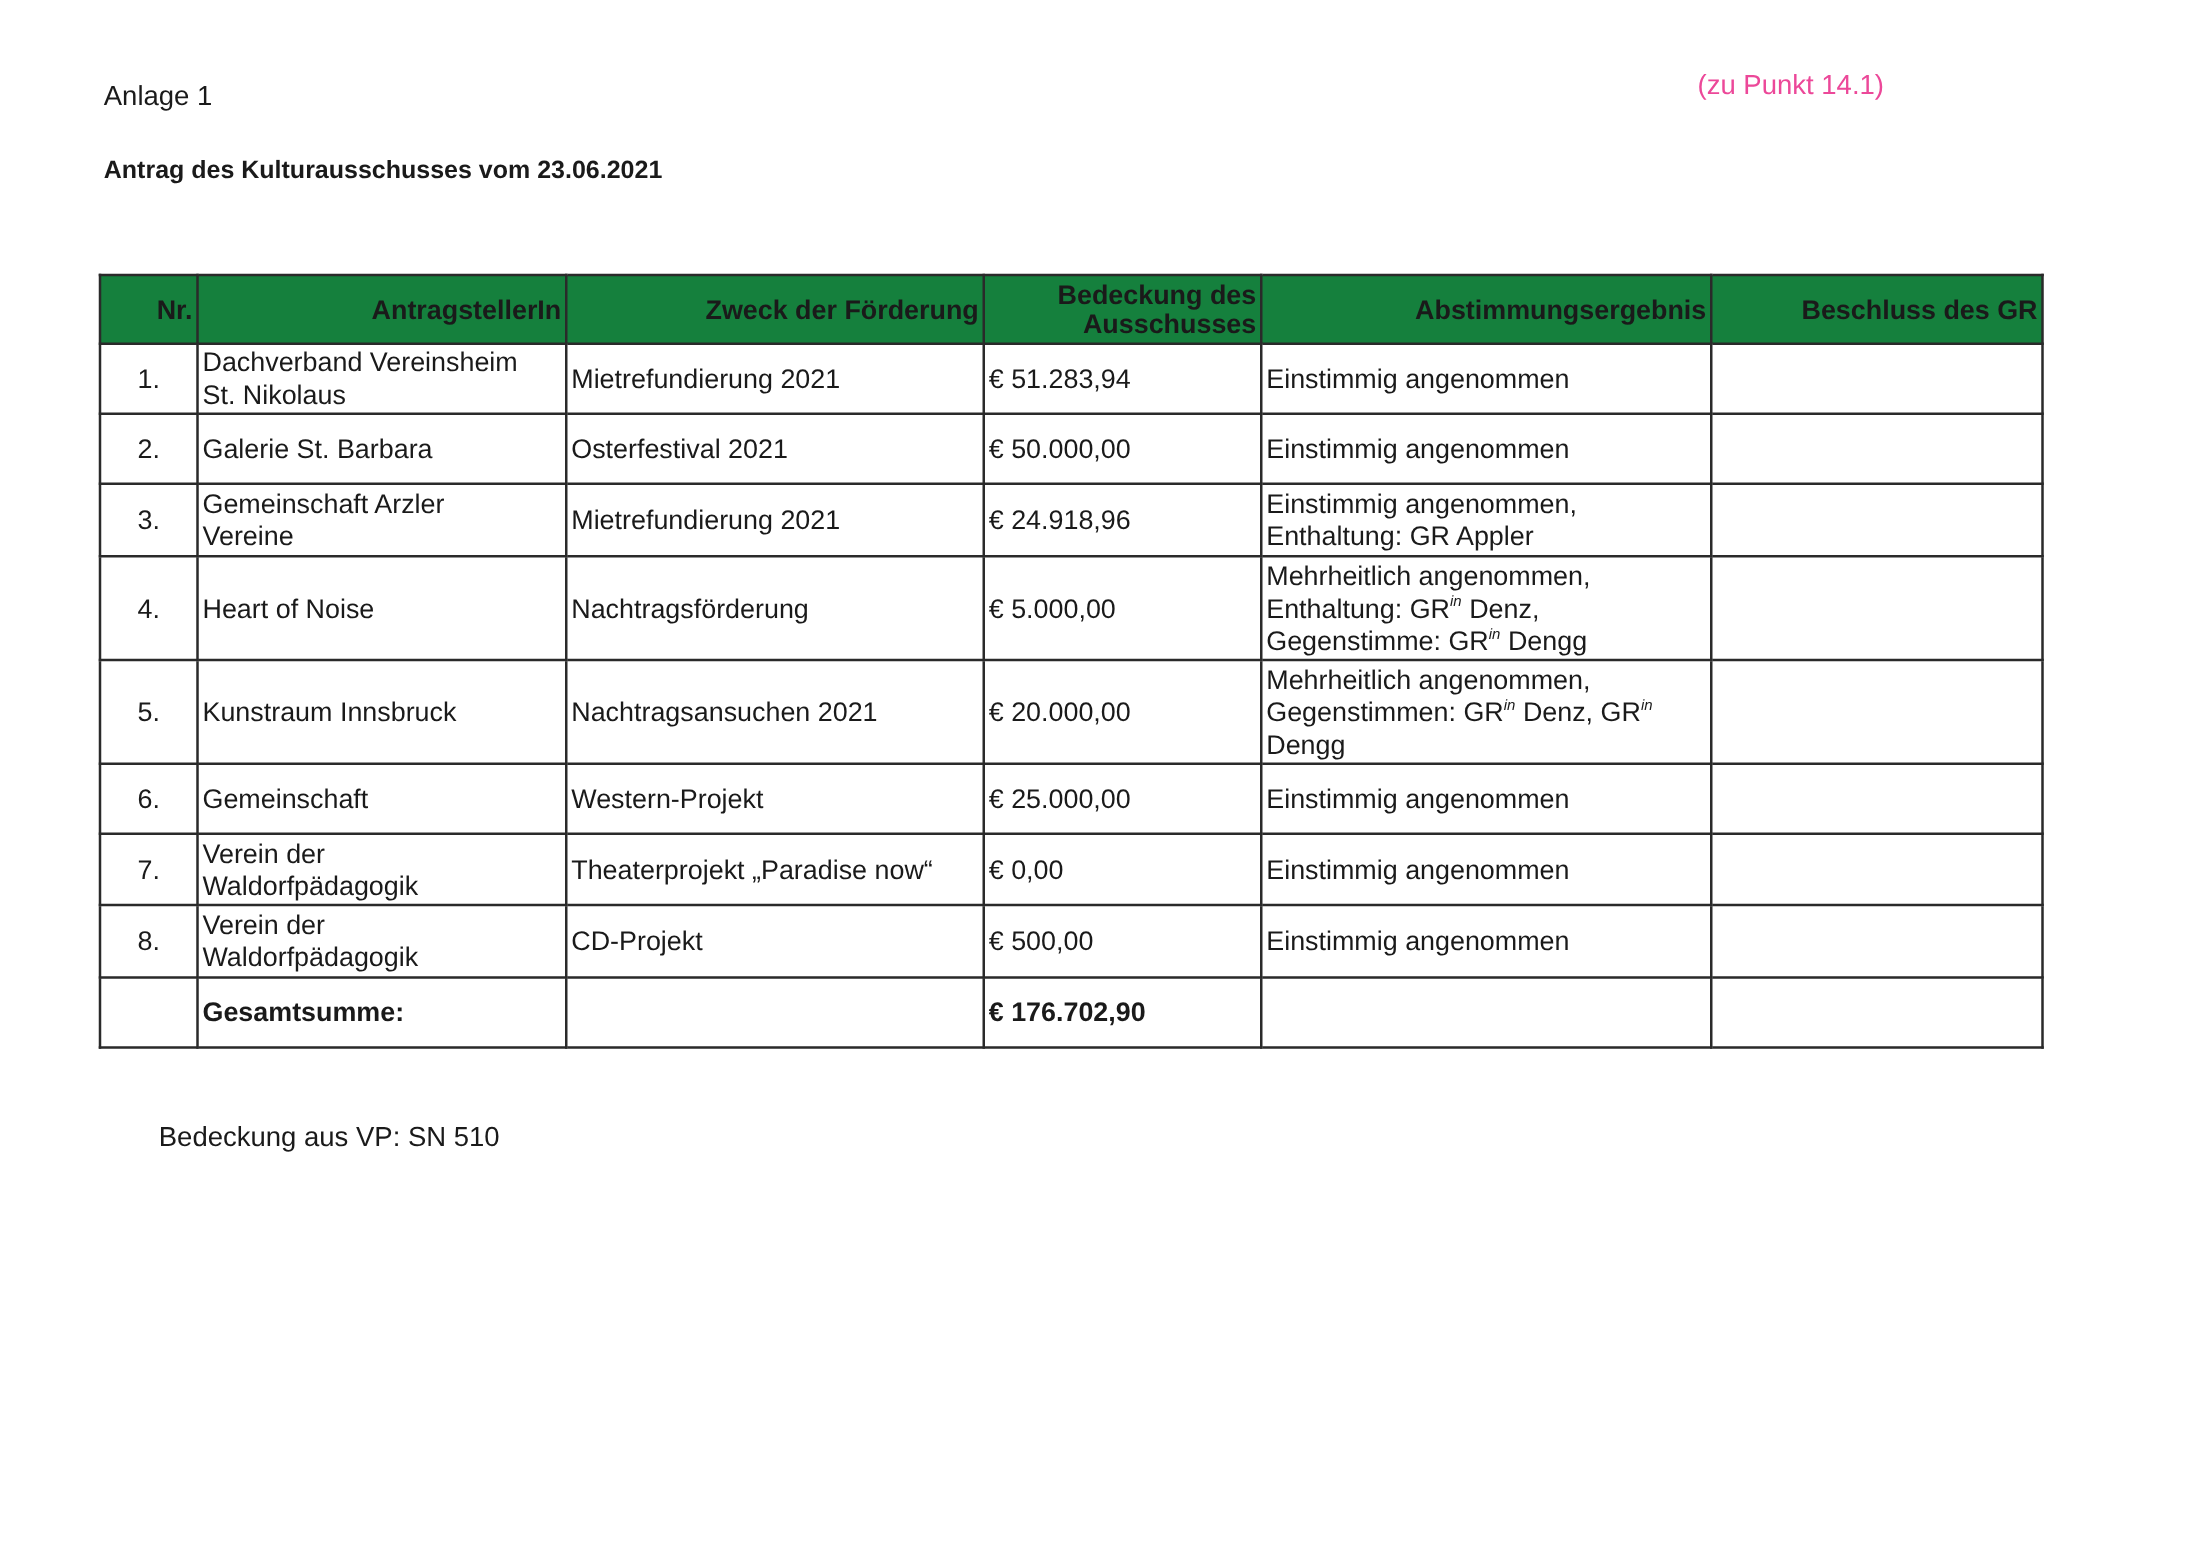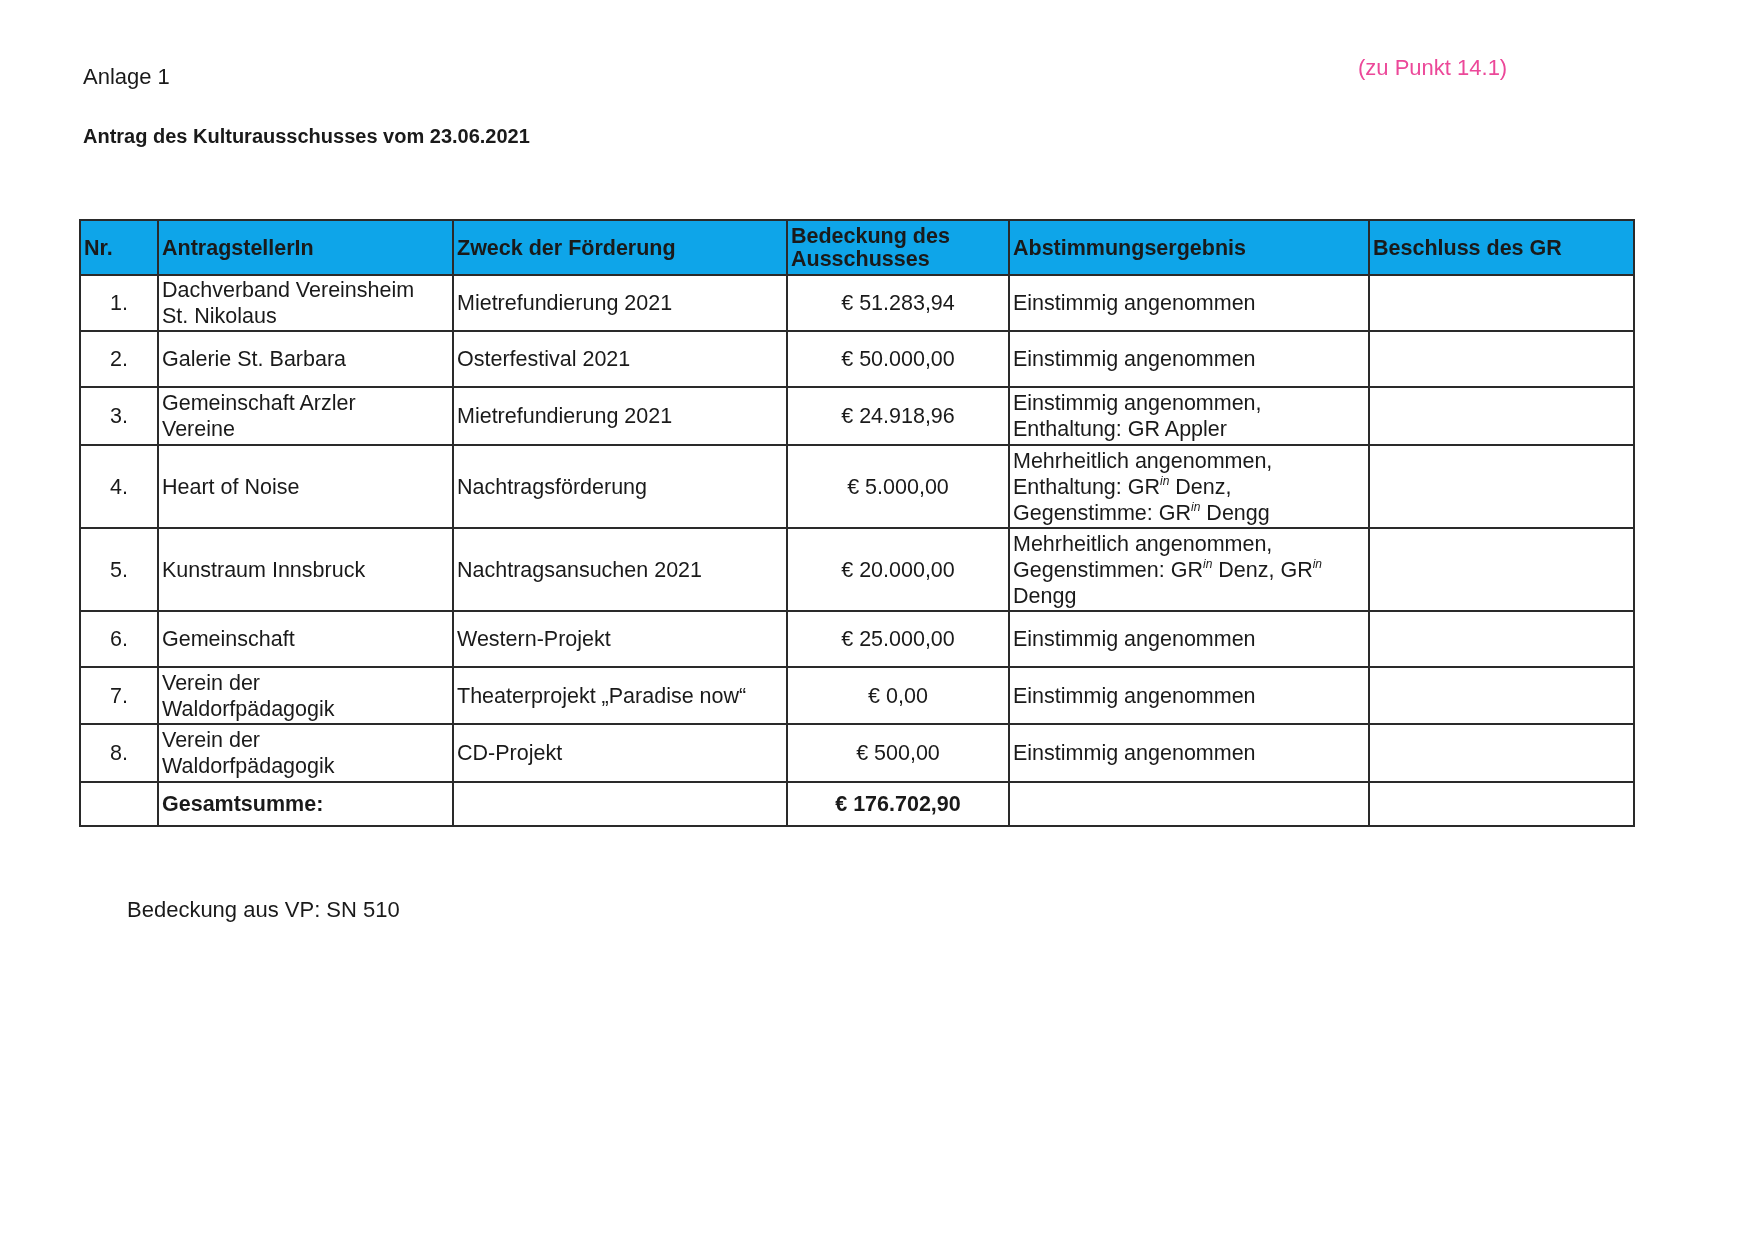--- a/index.html
+++ b/index.html
@@ -10,23 +10,23 @@
     .anlage { position: absolute; left: 83px; top: 64px; font-size: 22px; }
     .punkt { position: absolute; left: 1358px; top: 55px; font-size: 22px; color: #ec4899; }
     .title { position: absolute; left: 83px; top: 122px; font-size: 20px; font-weight: bold; line-height: 29px; }
     table.main {
       position: absolute; left: 79px; top: 219px; width: 1554px;
       border-collapse: collapse; table-layout: fixed; font-size: 21.5px;
     }
     table.main td, table.main th {
       border: 2.5px solid #2a2a2a; padding: 0 3px; vertical-align: middle; line-height: 26px;
     }
-    table.main th { background: #0ea5e9; font-weight: bold; text-align: left; height: 53px; }
+    table.main th { background: #15803d; font-weight: bold; text-align: right; height: 53px; }
     td.nr { text-align: center; }
-    td.amt { text-align: center; }
+    td.amt { }
     .total-row td { font-weight: bold; }
     sup { font-size: 12px; line-height: 0; vertical-align: 9px; font-style: italic; }
     .bedeckung { position: absolute; left: 83px; top: 897px; font-size: 22px; margin-left: 44px; }
   </style>
 </head>
 <body>
 
 <div class="anlage">Anlage 1</div>
 <div class="punkt">(zu Punkt 14.1)</div>
 <div class="title">
@@ -140,21 +140,21 @@
     <td>
           <div>Verein der</div>
           <div>Waldorfpädagogik</div>
         </td>
     <td>CD-Projekt</td>
     <td class="amt">€ 500,00</td>
     <td>Einstimmig angenommen</td>
     <td></td>
   </tr>
 
-  <tr class="total-row" style="height:44px">
+  <tr class="total-row" style="height:56px">
     <td></td>
     <td>Gesamtsumme:</td>
     <td></td>
     <td class="amt">€ 176.702,90</td>
     <td></td>
     <td></td>
   </tr>
 </tbody>
   </table>
 

